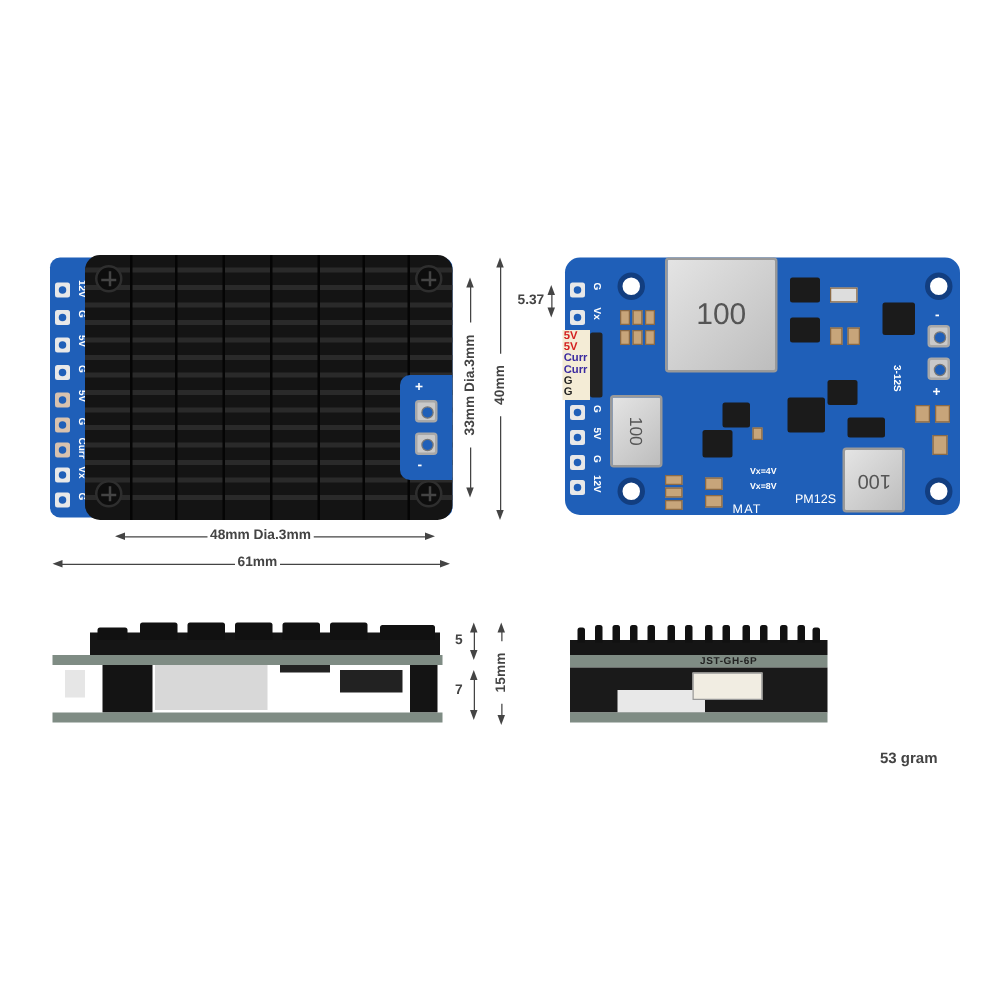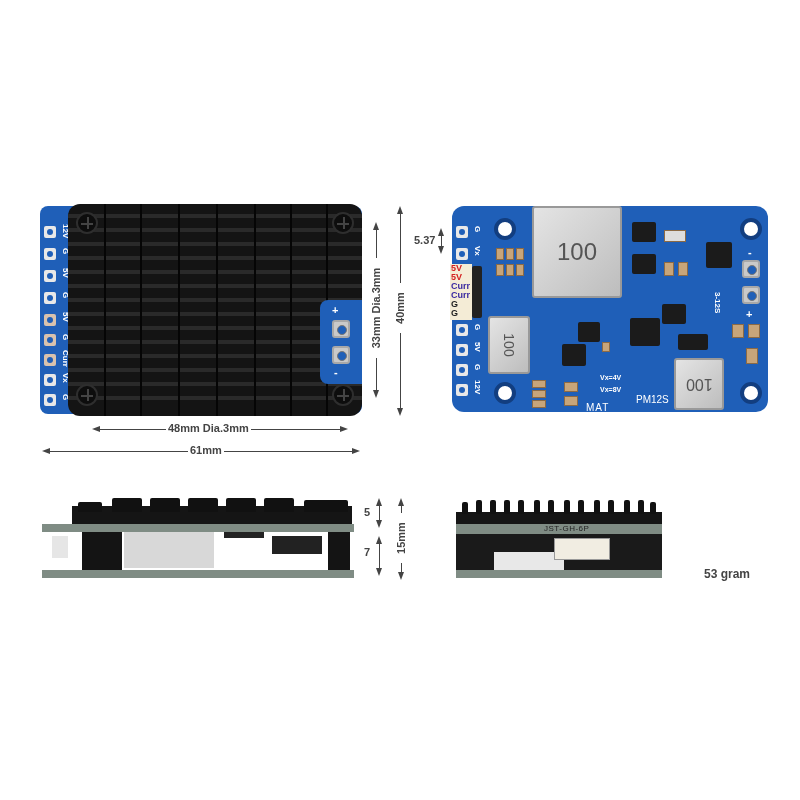--- a/index.html
+++ b/index.html
@@ -272,20 +272,20 @@
   <div class="fin" style="left:78px; top:4px; width:6px; height:14px;"></div>
   <div class="fin" style="left:92px; top:4px; width:6px; height:14px;"></div>
   <div class="fin" style="left:108px; top:4px; width:6px; height:14px;"></div>
   <div class="fin" style="left:122px; top:4px; width:6px; height:14px;"></div>
   <div class="fin" style="left:138px; top:4px; width:6px; height:14px;"></div>
   <div class="fin" style="left:152px; top:4px; width:6px; height:14px;"></div>
   <div class="fin" style="left:168px; top:4px; width:6px; height:14px;"></div>
   <div class="fin" style="left:182px; top:4px; width:6px; height:14px;"></div>
   <div class="fin" style="left:194px; top:6px; width:6px; height:12px;"></div>
   <div class="abs side-board" style="left:0; top:28px; width:206px; height:10px;"></div>
-  <span class="abs" style="left:88px; top:28px; font-size:8px; font-weight:normal; color:#222; letter-spacing:0.5px;">JST-GH-6P</span>
+  <span class="abs" style="left:104px; top:28px; font-size:8px; font-weight:bold; color:#222; letter-spacing:0.5px;">JST-GH-6P</span>
   <div class="abs" style="left:0; top:38px; width:206px; height:36px; background:#1a1a1a;"></div>
   <div class="abs" style="left:38px; top:56px; width:70px; height:18px; background:#e8e8e8;"></div>
   <div class="abs" style="left:98px; top:42px; width:56px; height:22px; background:#f1ede2; border:1px solid #999;"></div>
   <div class="abs side-board" style="left:0; top:74px; width:206px; height:8px;"></div>
 </div>
 
-<div class="abs" style="left:704px; top:567px; font-size:12px; font-weight:bold; color:#444;">53 gram</div>
+<div class="abs" style="left:704px; top:599px; font-size:12px; font-weight:bold; color:#444;">53 gram</div>
 
 </body></html>

